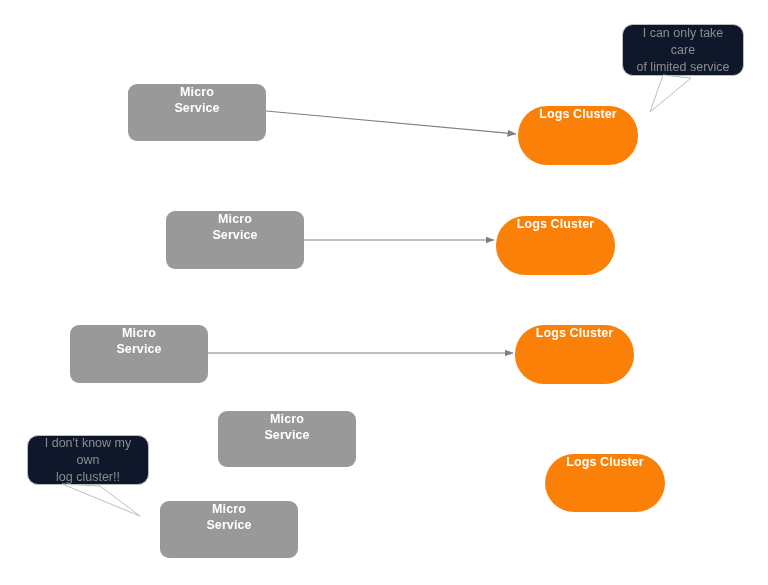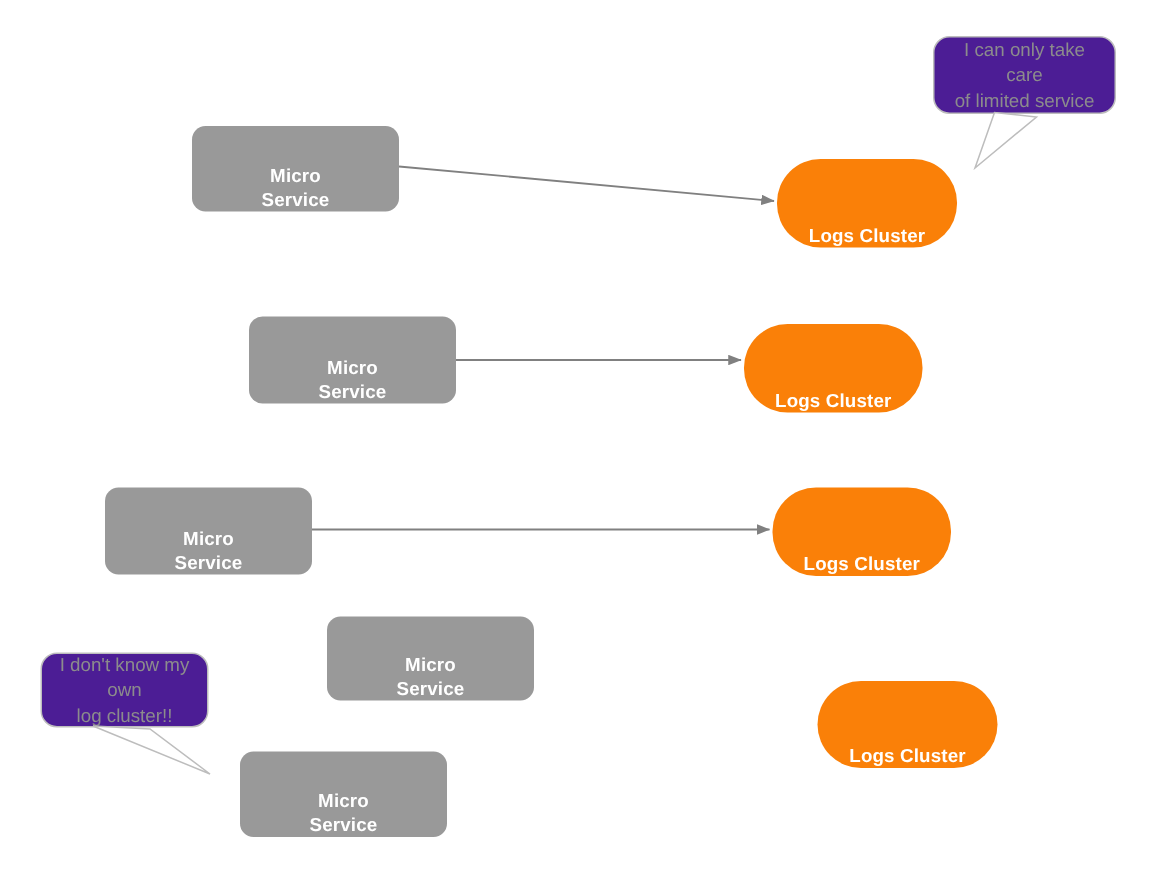--- a/index.html
+++ b/index.html
@@ -15,21 +15,21 @@
     width: 768px;
     height: 585px;
     background: #ffffff;
     overflow: hidden;
   }
   .node {
     position: absolute;
     box-sizing: border-box;
     border-radius: 9px;
     display: flex;
-    align-items: flex-end;
+    align-items: flex-start;
     justify-content: center;
     text-align: center;
     color: #ffffff;
     font-weight: bold;
     font-size: 12.5px;
     line-height: 16px;
     letter-spacing: 0.1px;
     user-select: none;
   }
   .node.gray {
@@ -41,21 +41,21 @@
   }
   .node-label {
     display: block;
     white-space: pre-line;
   }
   .bubble {
     position: absolute;
     box-sizing: border-box;
     border: 1px solid #bdbdbd;
     border-radius: 11px;
-    background: #4c1d95;
+    background: #0f172a;
     color: #8c8c8c;
     font-size: 12.5px;
     line-height: 17px;
     text-align: center;
     display: flex;
     align-items: center;
     justify-content: center;
     padding: 4px 8px;
   }
   .bubble-text {
@@ -107,21 +107,21 @@
     <span class="node-label">Logs Cluster</span>
   </div>
   <div class="node orange" style="left:545px; top:454px; width:120px; height:58px;">
     <span class="node-label">Logs Cluster</span>
   </div>
 
   <div class="bubble" style="left:622px; top:24px; width:122px; height:52px;">
     <span class="bubble-text">I can only take care
 of limited service</span>
   </div>
-  <div class="bubble" style="left:27px; top:435px; width:112px; height:50px;">
+  <div class="bubble" style="left:27px; top:435px; width:122px; height:50px;">
     <span class="bubble-text">I don't know my own
 log cluster!!</span>
   </div>
 
   <svg class="overlay" viewBox="0 0 768 585">
     <defs>
       <marker id="arrowhead" markerWidth="9" markerHeight="7" refX="8.5" refY="3.5" orient="auto" markerUnits="userSpaceOnUse">
         <path d="M 0 0 L 9 3.5 L 0 7 Z" fill="#808080"></path>
       </marker>
     </defs>

